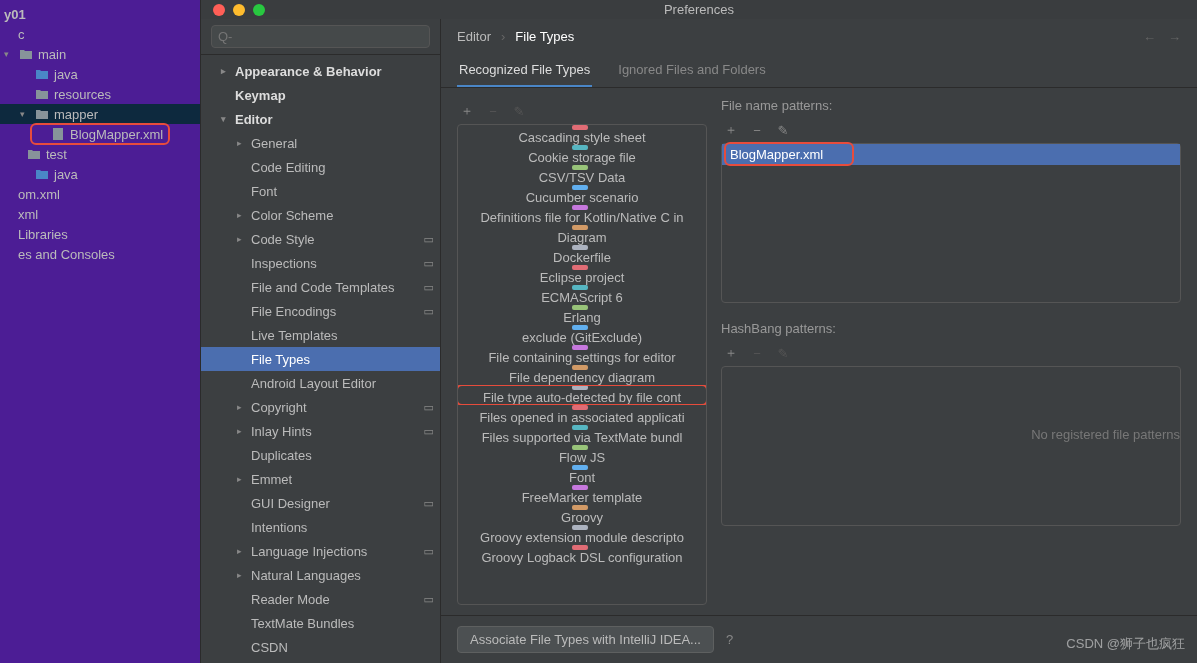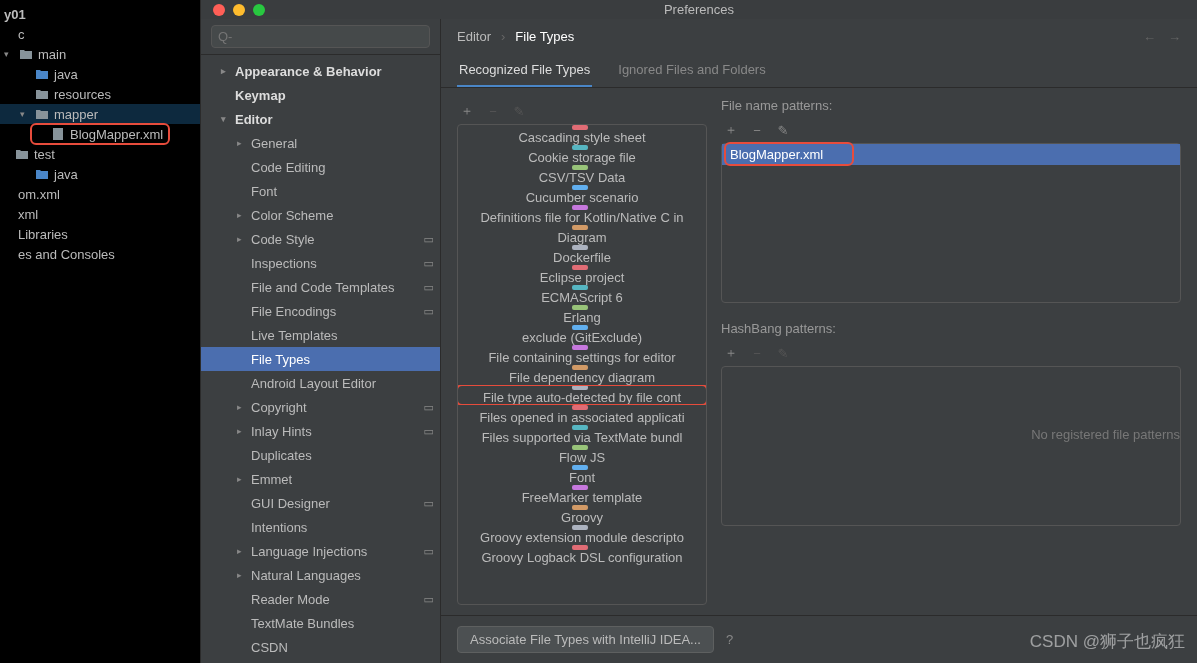--- a/index.html
+++ b/index.html
@@ -1,21 +1,21 @@
 <!DOCTYPE html>
 <html><head>
 <meta charset="utf-8">
 <style>
 * { box-sizing: border-box; margin: 0; padding: 0; font-family: -apple-system, "Segoe UI", sans-serif; font-size: 13px; }
 body { background: #2b2b2b; color: #bbb; width: 1197px; height: 663px; overflow: hidden; position: relative; }
 
 .root { display: flex; width: 100%; height: 100%; }
 
 
-.project-tree { width: 200px; background: #000000; padding-top: 4px; overflow: hidden; }
+.project-tree { width: 200px; background: #4c1d95; padding-top: 4px; overflow: hidden; }
 .tree-item { display: flex; align-items: center; height: 20px; padding: 0 4px; color: #bbb; white-space: nowrap; }
 .tree-item.selected { background: #0d293e; }
 .tree-item .arrow { width: 14px; font-size: 9px; color: #888; }
 .tree-item .icon { width: 16px; height: 16px; margin-right: 4px; display: inline-flex; align-items: center; justify-content: center; }
 .folder-icon svg path { fill: #87939a; }
 .folder-icon.blue svg path { fill: #4a86c7; }
 .red-ring { position: absolute; border: 2px solid #e74c3c; border-radius: 6px; pointer-events: none; }
 
 
 .dialog { flex: 1; background: #3c3f41; display: flex; flex-direction: column; border-left: 1px solid #2b2b2b; }
@@ -60,21 +60,21 @@
 .listrow .mini-icon { width: 16px; height: 14px; margin-right: 4px; display: inline-block; }
 .empty { color: #777; text-align: right; padding: 60px 0; }
 
 .patterns-box { border: 1px solid #555; border-radius: 4px; background: #3c3f41; min-height: 160px; }
 .pattern-row { background: #4b6eaf; color: #fff; padding: 3px 8px; }
 
 .footer { padding: 10px 16px; border-top: 1px solid #2b2b2b; display: flex; align-items: center; gap: 12px; }
 .assoc-btn { background: #4c5052; border: 1px solid #5e6060; border-radius: 4px; padding: 5px 12px; color: #bbb; }
 .help { color: #888; }
 
-.watermark { position: absolute; right: 12px; bottom: 10px; color: rgba(255,255,255,0.5); font-size: 17px; }
+.watermark { position: absolute; right: 12px; bottom: 10px; color: rgba(255,255,255,0.5); font-size: 13px; }
 
 
 .svg-folder { width: 14px; height: 12px; }
 </style>
 </head>
 <body>
 
 <div class="root">
 
   <div class="project-tree">
@@ -125,21 +125,21 @@
         <div class="tree-item" style="padding-left: 36px; position: relative;">
           <span class="arrow"></span>
           <span class="icon">
             <svg width="12" height="14" viewBox="0 0 12 14">
               <rect x="1" y="1" width="10" height="12" fill="#87939a"></rect>
             </svg>
           </span>
           <span>BlogMapper.xml</span>
           <div class="red-ring" style="left:30px;top:-1px;width:140px;height:22px"></div>
         </div>
-        <div class="tree-item" style="padding-left: 0; position: relative;">
+        <div class="tree-item" style="padding-left: 12px; position: relative;">
           <span class="arrow"></span>
           <span class="icon folder-icon">
             <svg class="svg-folder" viewBox="0 0 14 12">
               <path d="M1 2h4l1 1h7v8H1z"></path>
             </svg>
           </span>
           <span>test</span>
         </div>
         <div class="tree-item" style="padding-left: 20px; position: relative;">
           <span class="arrow"></span>

